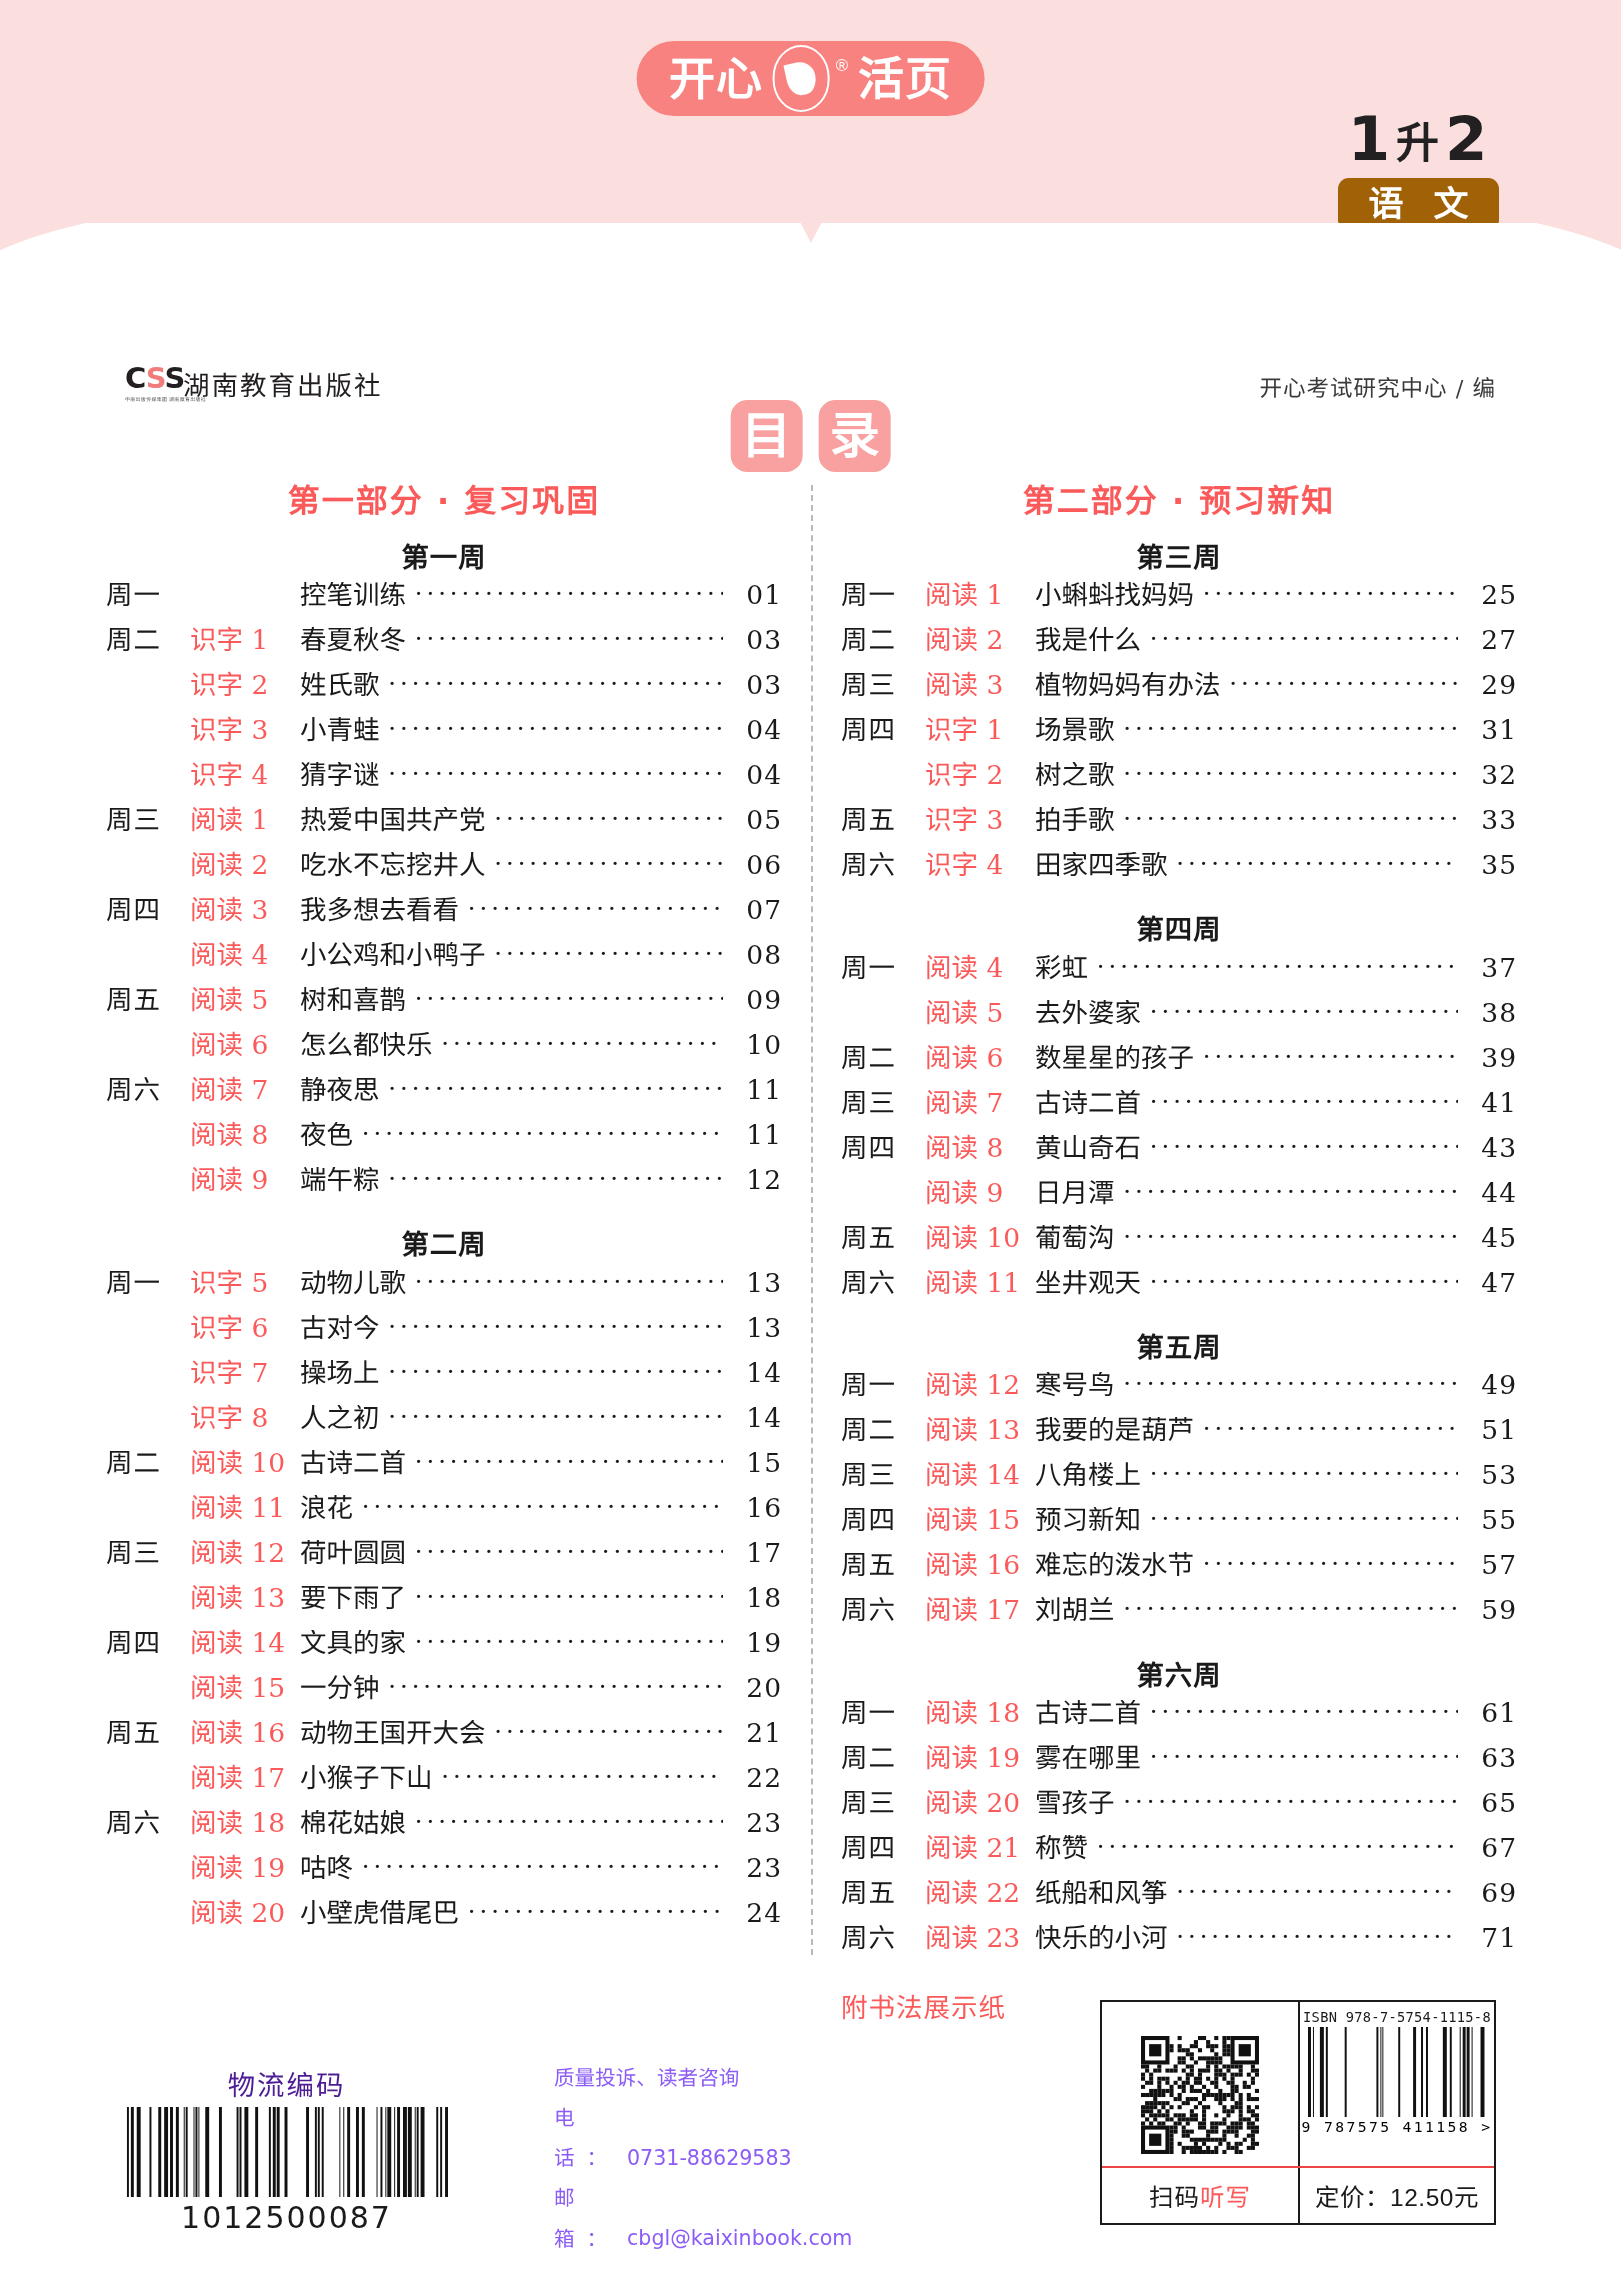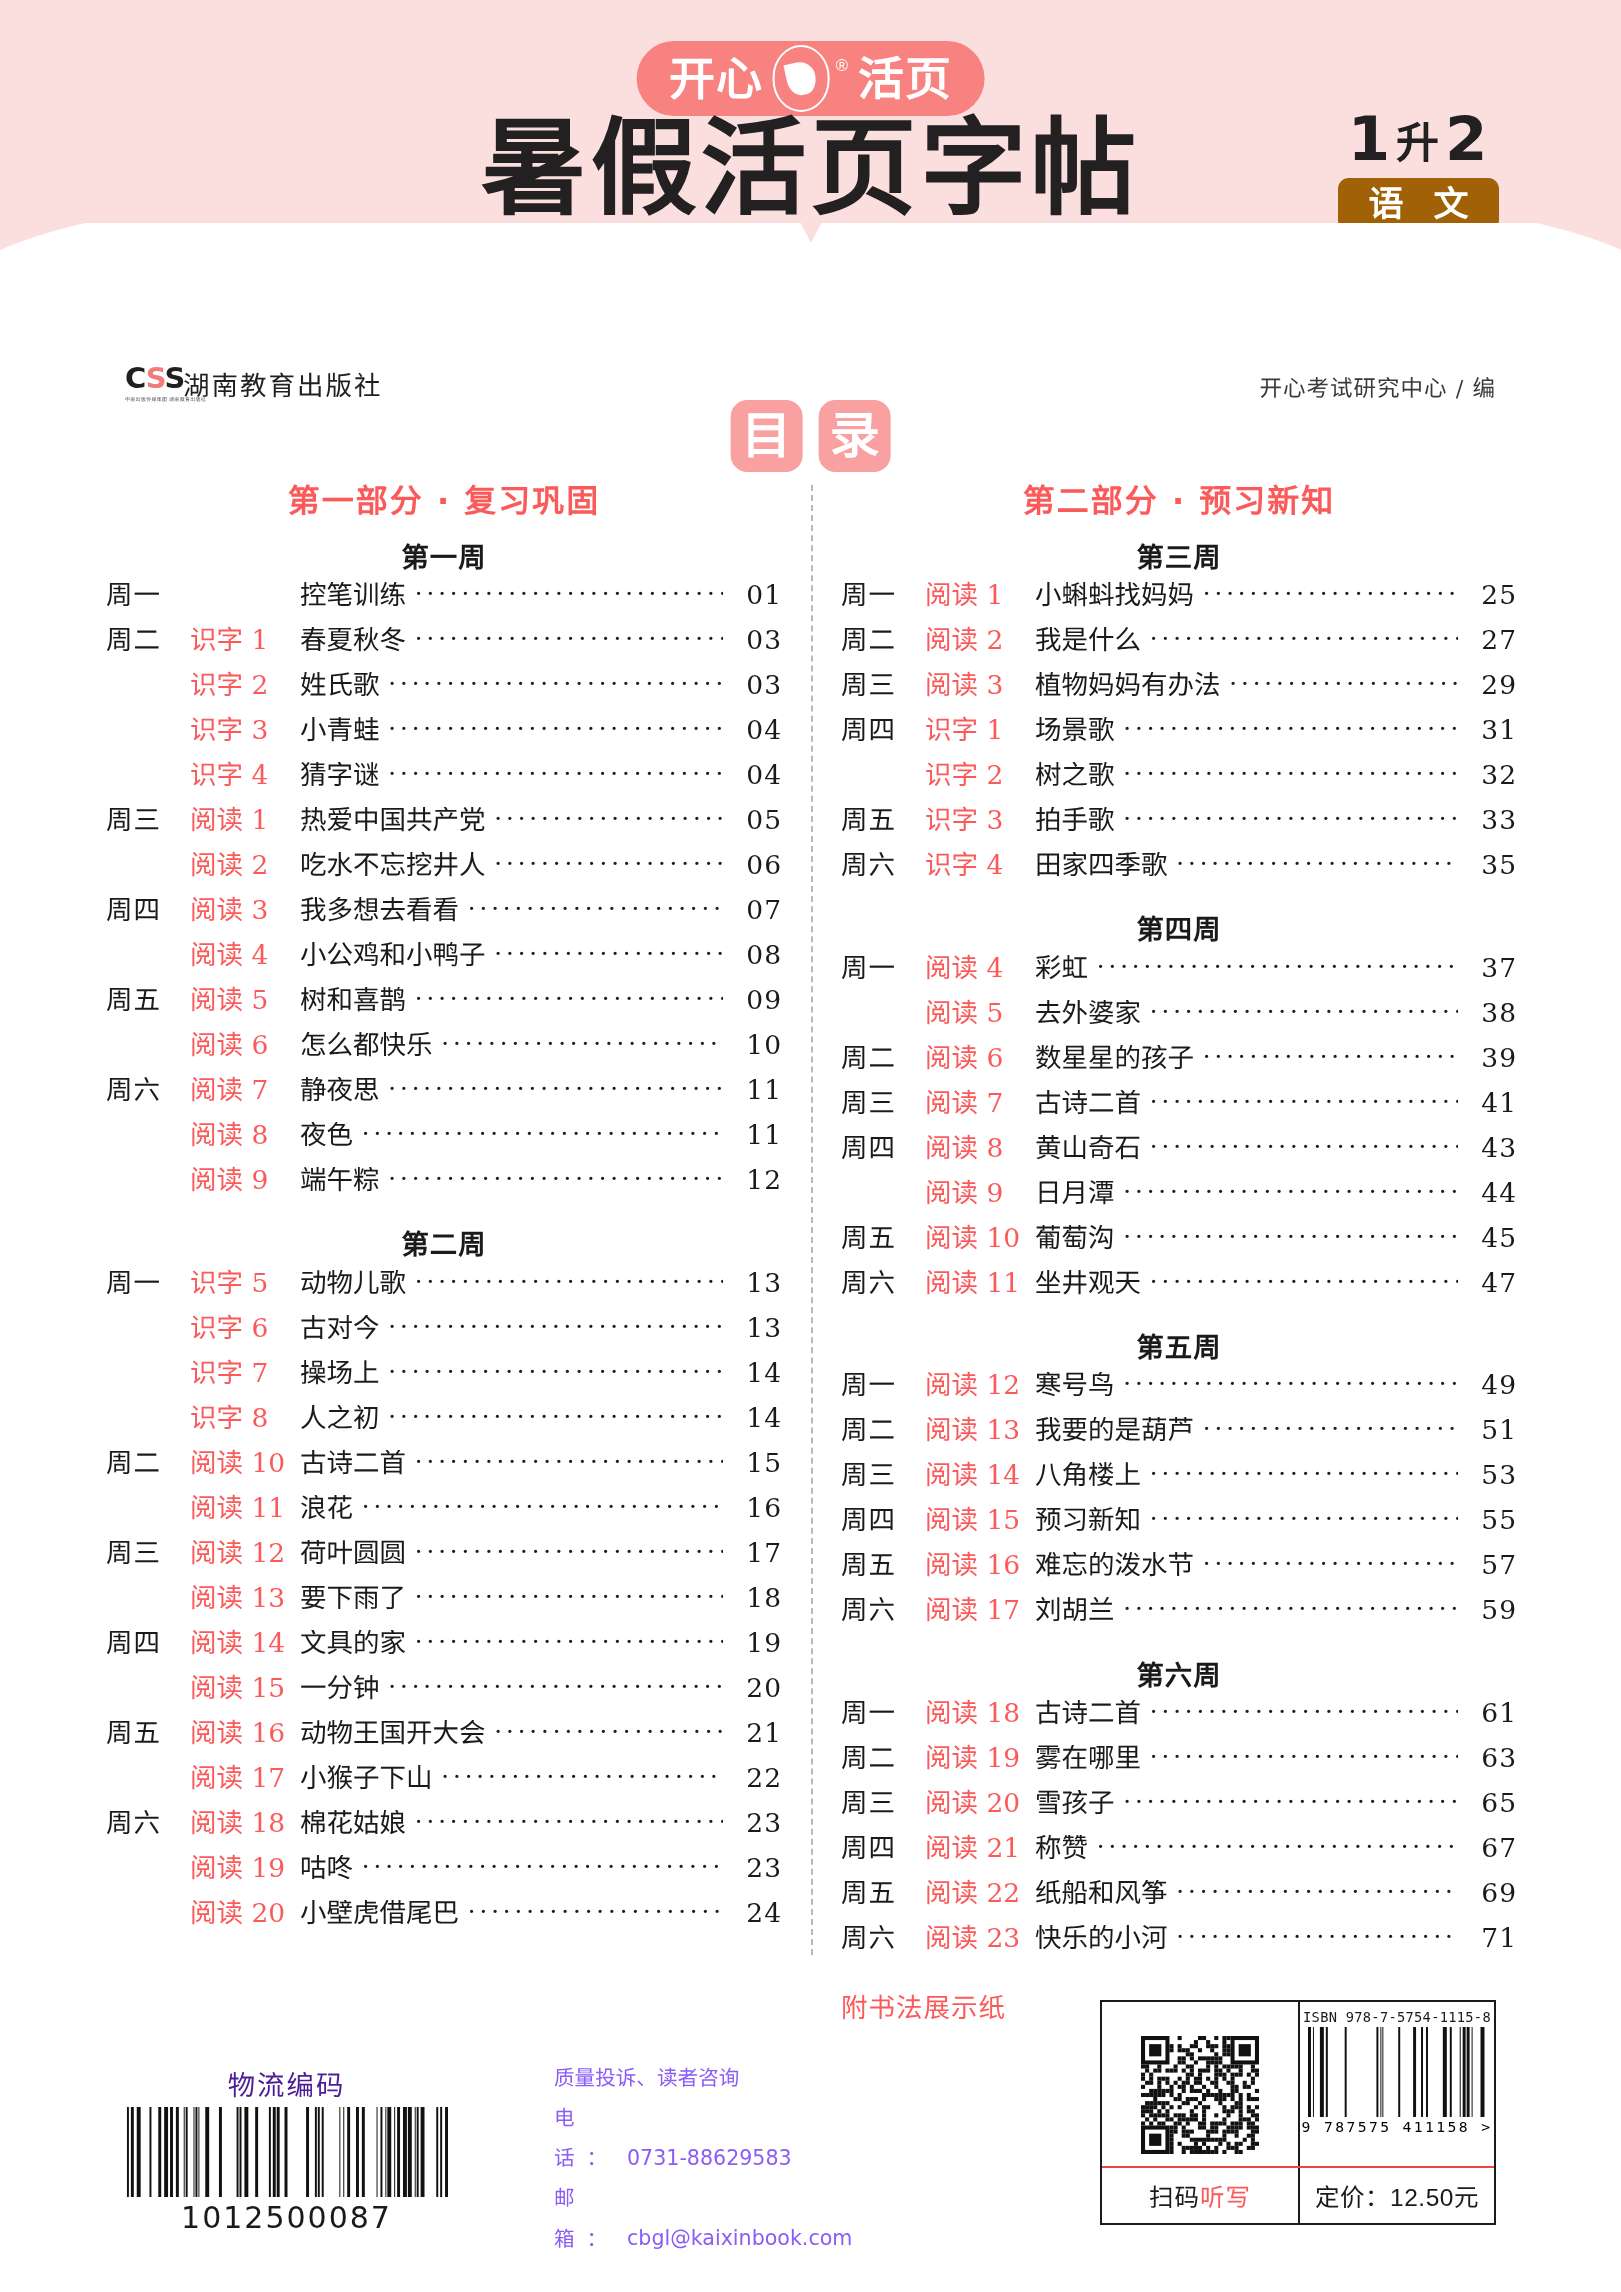--- a/index.html
+++ b/index.html
@@ -216,21 +216,20 @@
 <div class="banner">
   <div class="logo-badge">
     <span class="logo-txt">开心</span>
     <span class="logo-mark">
         <span class="flame"></span>
       </span>
     <span class="logo-reg">®</span>
     <span class="logo-txt">活页</span>
   </div>
 
-  <div class="big-title">暑假活页字帖</div>
 
   <div class="grade-wrap">
     <div class="grade-line">
       <span>1</span><span class="rise">升</span><span>2</span>
     </div>
     <div class="subject-badge">语 文</div>
   </div>
 
   <div class="banner-cut"></div>
   <div class="banner-notch"></div>

